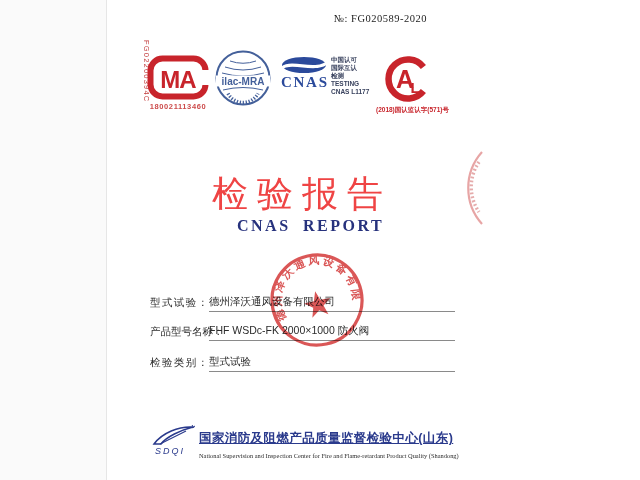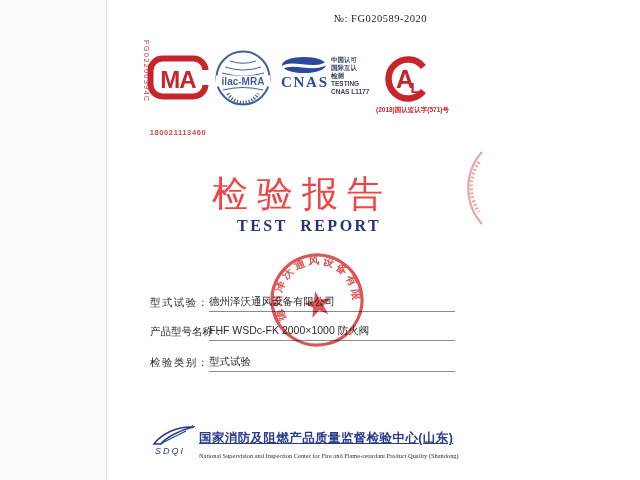--- a/index.html
+++ b/index.html
@@ -3,21 +3,21 @@
 <meta charset="utf-8">
 <style>
   html,body{margin:0;padding:0;background:#fff;}
   .canvas{position:relative;width:640px;height:480px;background:#ffffff;overflow:hidden;
           font-family:"Liberation Sans",sans-serif;}
   .abs{position:absolute;}
   .edge-strip{left:0;top:0;width:106px;height:480px;background:#fafafa;border-right:1px solid #e6e6e6;}
   .report-no{left:334px;top:13px;font-family:"Liberation Serif",serif;font-size:10.5px;color:#1c1c1c;letter-spacing:.5px;}
   .side-code{left:151px;top:40px;transform:rotate(90deg);transform-origin:left top;
              font-size:7.5px;color:#c23b3b;letter-spacing:1.2px;white-space:nowrap;}
-  .cma-num{left:146px;top:102px;width:64px;text-align:center;font-size:7.5px;color:#cc4a4a;letter-spacing:.6px;font-weight:bold;margin-top:26px;}
+  .cma-num{left:146px;top:102px;width:64px;text-align:center;font-size:7.5px;color:#cc4a4a;letter-spacing:.6px;font-weight:bold;}
   .cnas-caption{left:331px;top:56px;font-size:6.5px;line-height:7.9px;color:#39425e;font-weight:bold;}
   .cal-caption{left:376px;top:106px;font-size:6.5px;color:#c8242b;font-weight:bold;}
   .title-cn{left:212px;top:170px;font-size:36px;font-weight:normal;color:#ef4444;letter-spacing:9px;white-space:nowrap;}
   .title-en{left:237px;top:217px;font-family:"Liberation Serif",serif;font-size:16px;font-weight:bold;
             color:#27327d;letter-spacing:2.5px;word-spacing:6px;white-space:nowrap;}
   .field-label{position:absolute;left:150px;width:58px;font-size:10.5px;color:#2b2b2b;
                text-align:justify;text-align-last:justify;white-space:nowrap;}
   .field-value{position:absolute;left:209px;width:246px;font-size:10.5px;color:#2b2b2b;
                border-bottom:1px solid #8a8a8a;padding-bottom:2px;white-space:nowrap;}
   .stamp{left:267px;top:250px;opacity:.9;transform:rotate(-12deg);mix-blend-mode:multiply;}
@@ -75,21 +75,21 @@
     <text x="33" y="39" text-anchor="middle" font-size="15" font-weight="bold" fill="#c8242b">L</text>
   </svg>
   <div class="abs cal-caption">(2018)国认监认字(571)号</div>
 
   <svg class="abs partial-stamp" width="40" height="76" viewBox="0 0 40 76">
     <path d="M 36,2 A 54,54 0 0 0 36,74" fill="none" stroke="#e08888" stroke-width="2.2"></path>
     <path d="M 33,12 A 44,44 0 0 0 33,62" fill="none" stroke="#dd8f8f" stroke-width="3.5" stroke-dasharray="1.8,2.2"></path>
   </svg>
 
   <div class="abs title-cn">检验报告</div>
-  <div class="abs title-en">TEST REPORT</div>
+  <div class="abs title-en">CNAS REPORT</div>
 
   <div>
     <span class="field-label" style="top:296px">型式试验：</span>
     <span class="field-value" style="top:295px">德州泽沃通风设备有限公司</span>
   </div>
   <div>
     <span class="field-label" style="top:325px">产品型号名称：</span>
     <span class="field-value" style="top:324px">FHF WSDc-FK 2000×1000 防火阀</span>
   </div>
   <div>

